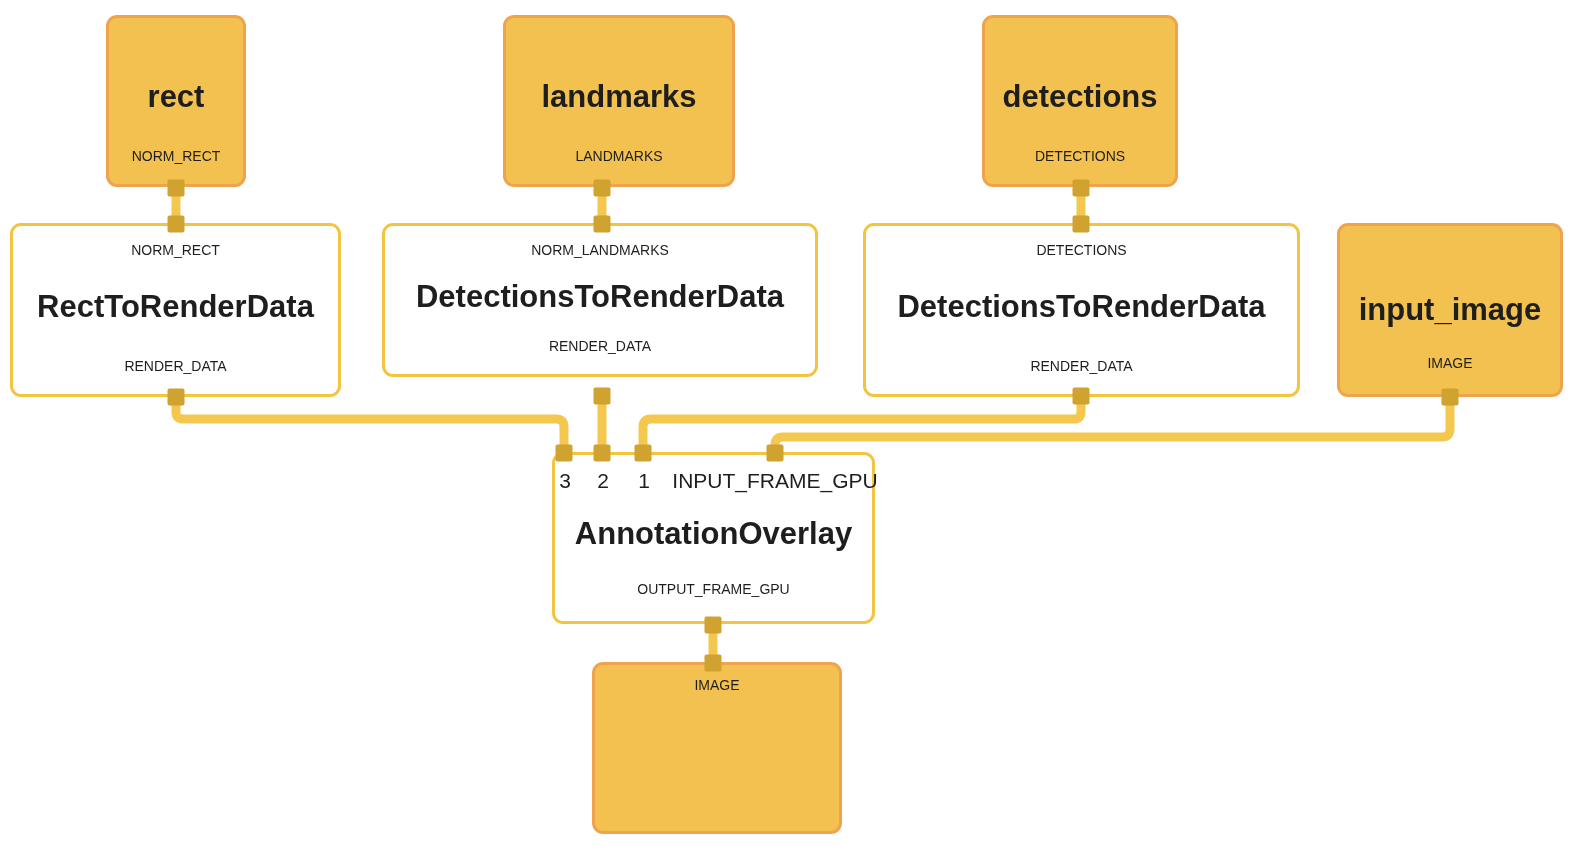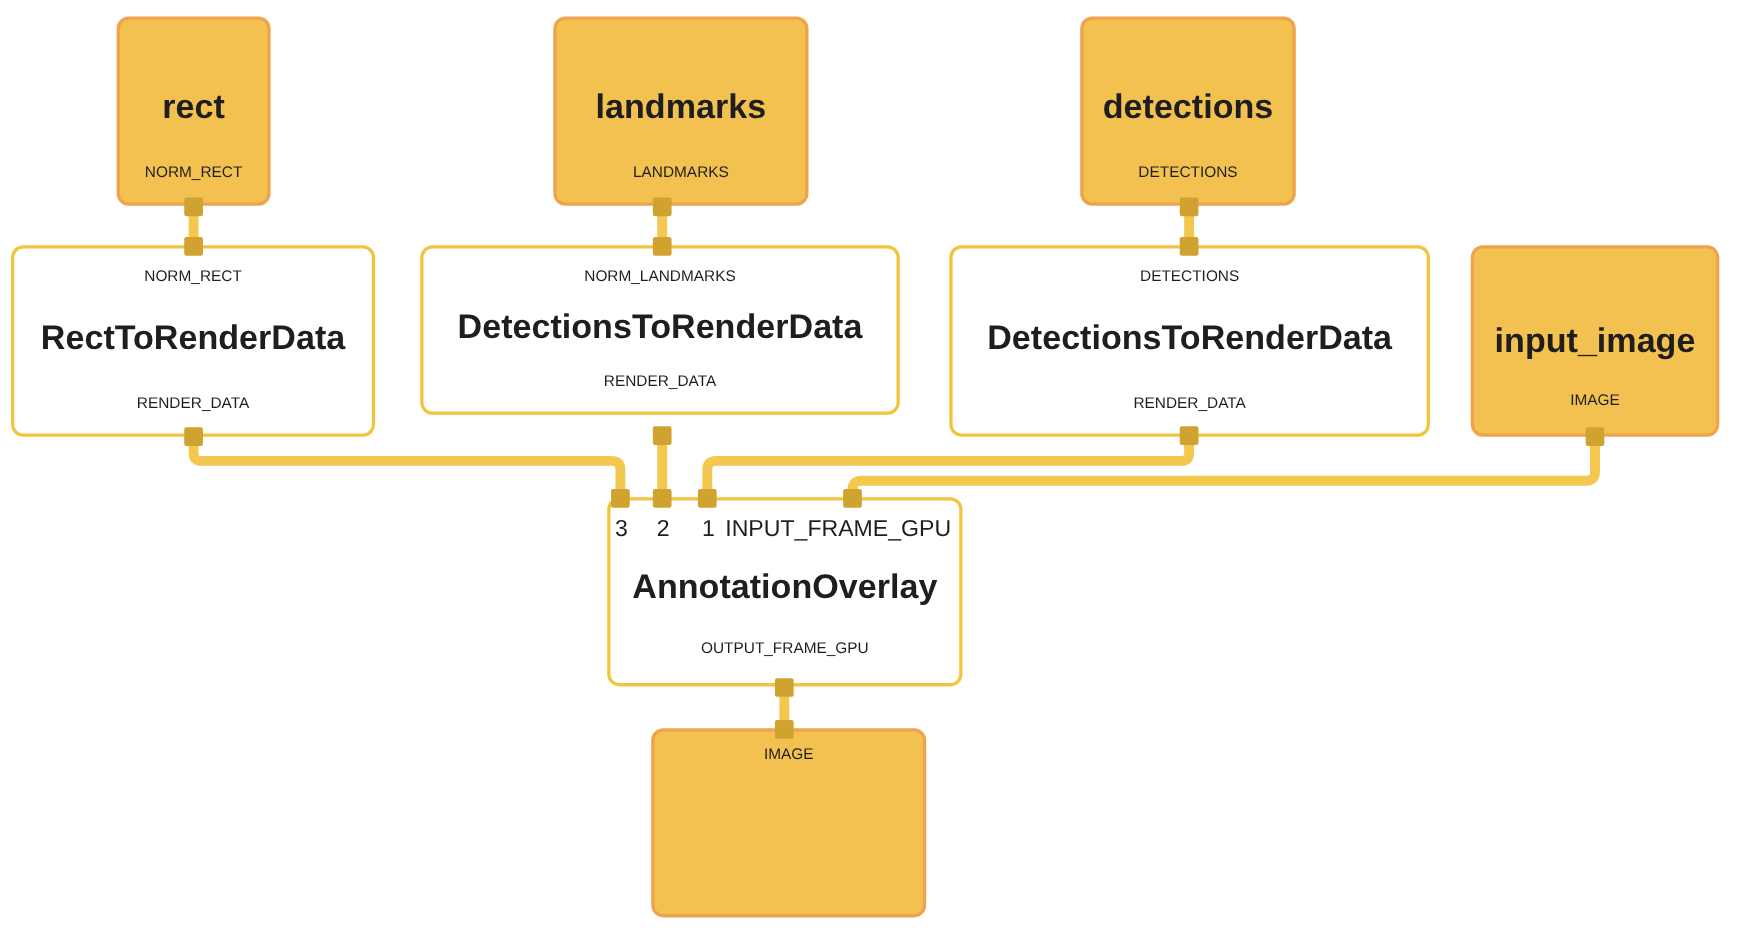--- a/index.html
+++ b/index.html
@@ -102,21 +102,21 @@
   <div class="node calc" style="left:863px;top:223px;width:437px;height:174px">
     <div class="tag tag-top">DETECTIONS</div>
     <div class="title t-calc">DetectionsToRenderData</div>
     <div class="tag tag-bottom">RENDER_DATA</div>
   </div>
 
   <div class="node calc" style="left:552px;top:452px;width:323px;height:172px">
     <div class="tag port-label" style="left:10px">3</div>
     <div class="tag port-label" style="left:48px">2</div>
     <div class="tag port-label" style="left:89px">1</div>
-    <div class="tag port-label" style="left:207px">INPUT_FRAME_GPU</div>
+    <div class="tag port-label" style="left:220px">INPUT_FRAME_GPU</div>
     <div class="title t-io">AnnotationOverlay</div>
     <div class="tag tag-bottom-ao">OUTPUT_FRAME_GPU</div>
   </div>
 
   <div class="node io" style="left:592px;top:662px;width:250px;height:172px">
     <div class="tag tag-top-out">IMAGE</div>
   </div>
 
 </div>
 

